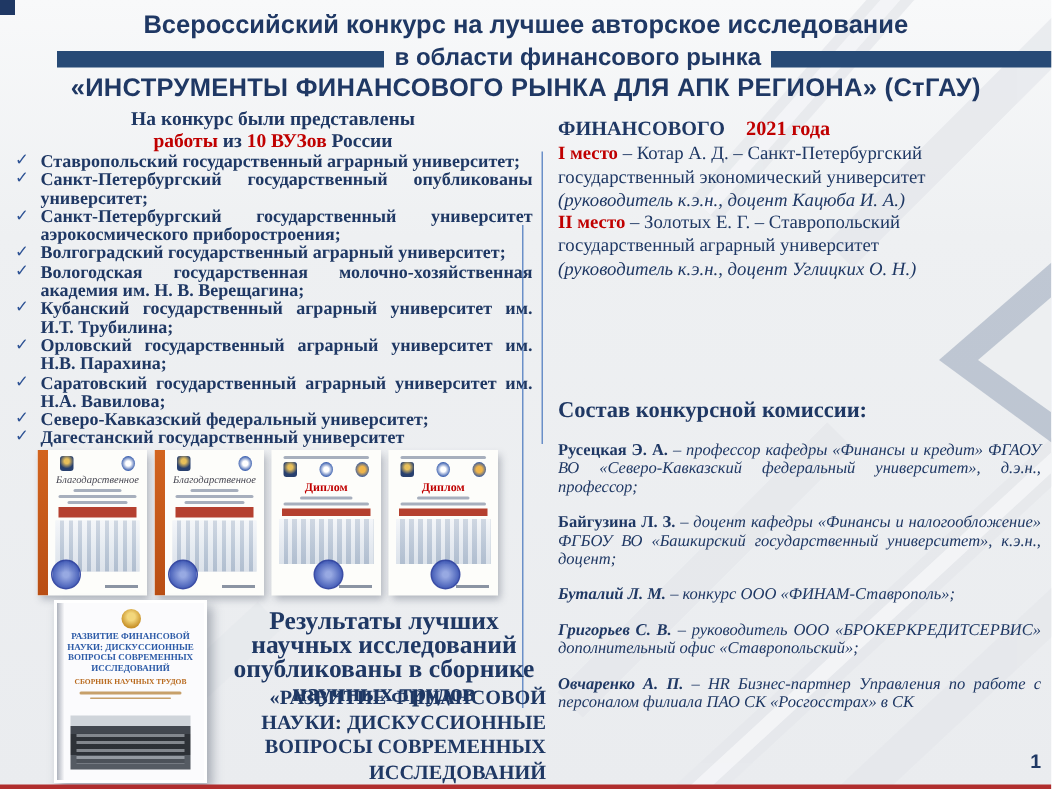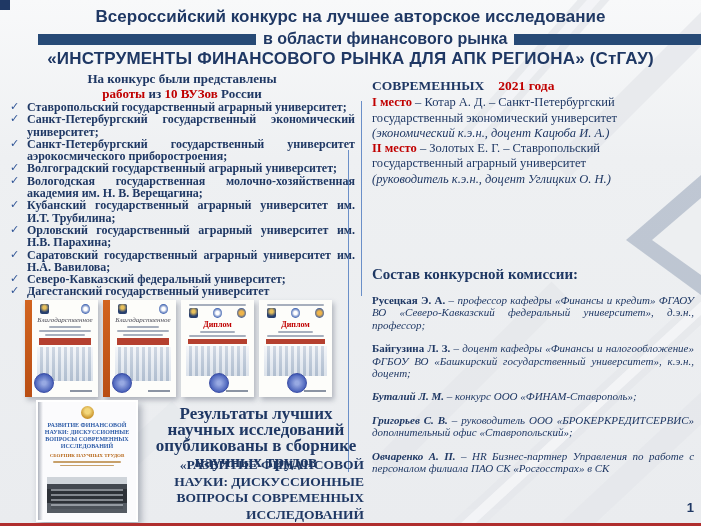--- a/index.html
+++ b/index.html
@@ -142,21 +142,21 @@
       <span class="hbar r"></span>
     </div>
     <div class="h3">«ИНСТРУМЕНТЫ ФИНАНСОВОГО РЫНКА ДЛЯ АПК РЕГИОНА» (СтГАУ)</div>
   </header>
 
   <div class="intro1">На конкурс были представлены</div>
   <div class="intro2"><span class="red">работы</span><span> из </span><span class="red">10 ВУЗов</span><span> России</span></div>
 
   <ul class="uni-list">
     <li><span class="check">✓</span><span>Ставропольский государственный аграрный университет;</span></li>
-    <li><span class="check">✓</span><span>Санкт-Петербургский государственный экономический университет;</span></li>
+    <li><span class="check">✓</span><span>Санкт-Петербургский государственный опубликованы университет;</span></li>
     <li><span class="check">✓</span><span>Санкт-Петербургский государственный университет аэрокосмического приборостроения;</span></li>
     <li><span class="check">✓</span><span>Волгоградский государственный аграрный университет;</span></li>
     <li><span class="check">✓</span><span>Вологодская государственная молочно-хозяйственная академия им. Н. В. Верещагина;</span></li>
     <li><span class="check">✓</span><span>Кубанский государственный аграрный университет им. И.Т. Трубилина;</span></li>
     <li><span class="check">✓</span><span>Орловский государственный аграрный университет им. Н.В. Парахина;</span></li>
     <li><span class="check">✓</span><span>Саратовский государственный аграрный университет им. Н.А. Вавилова;</span></li>
     <li><span class="check">✓</span><span>Северо-Кавказский федеральный университет;</span></li>
     <li><span class="check">✓</span><span>Дагестанский государственный университет</span></li>
   </ul>
 
@@ -243,23 +243,23 @@
         <div class="tline"></div>
         <div class="tline" style="width:80%"></div>
       </div>
     <div class="book-photo"></div>
   </div>
 
   <div class="pub-note">Результаты лучших научных исследований опубликованы в сборнике научных трудов</div>
   <div class="pub-title">«РАЗВИТИЕ ФИНАНСОВОЙ НАУКИ: ДИСКУССИОННЫЕ ВОПРОСЫ СОВРЕМЕННЫХ ИССЛЕДОВАНИЙ</div>
 
   <div class="right-col">
-    <div class="win-head"><span>СОВРЕМЕННЫХ</span><span class="year">2021 года</span></div>
-
-    <p class="winner"><span class="place">I место</span><span> – Котар А. Д. –  Санкт-Петербургский государственный экономический университет</span><span class="advisor">(экономический к.э.н., доцент Кацюба И. А.)</span></p>
+    <div class="win-head"><span>ФИНАНСОВОГО</span><span class="year">2021 года</span></div>
+
+    <p class="winner"><span class="place">I место</span><span> – Котар А. Д. –  Санкт-Петербургский государственный экономический университет</span><span class="advisor">(руководитель к.э.н., доцент Кацюба И. А.)</span></p>
 
     <p class="winner"><span class="place">II место</span><span> – Золотых Е. Г. –  Ставропольский государственный аграрный университет</span><span class="advisor">(руководитель к.э.н., доцент Углицких О. Н.)</span></p>
 
   </div>
 
   <div class="comm">
     <div class="comm-head">Состав конкурсной комиссии:</div>
 
     <p class="member"><span class="mname">Русецкая Э. А.</span><span class="mdesc"> – профессор кафедры «Финансы и кредит» ФГАОУ ВО «Северо-Кавказский федеральный университет», д.э.н., профессор;</span></p>
 

